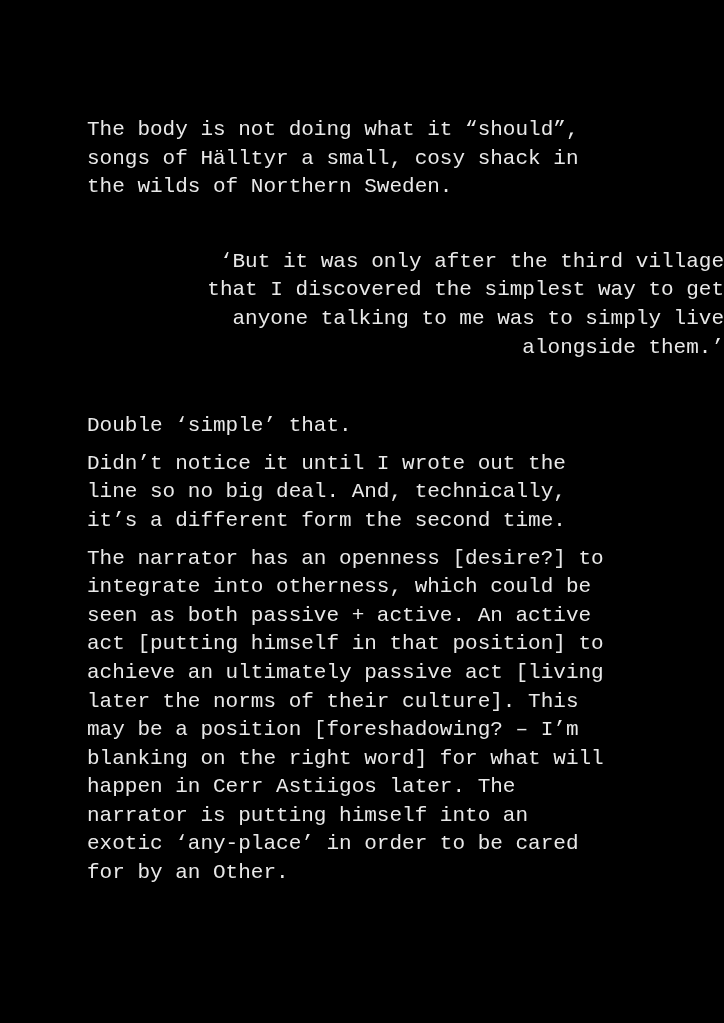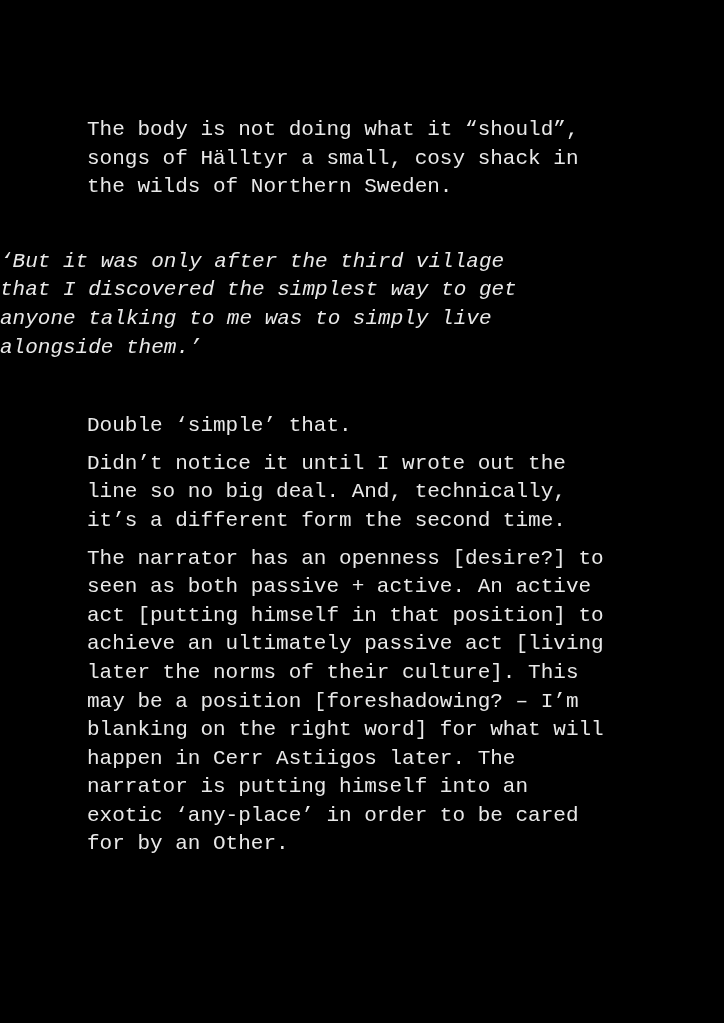--- a/index.html
+++ b/index.html
@@ -25,22 +25,21 @@
   .para {
     margin: 0 0 9px 87px;
     width: 570px;
   }
   .para .line {
     white-space: pre;
   }
   .quote {
     margin: 46px 0 50px 0;
     width: 724px;
-    text-align: left;
-    font-style: italic;
+    text-align: right;
   }
   .quote .line {
     white-space: pre;
   }
 </style>
 </head>
 <body>
 
 <div class="page">
   <div class="content">
@@ -64,20 +63,21 @@
 
     <div class="para">
       <div class="line">Didn’t notice it until I wrote out the</div>
       <div class="line">line so no big deal. And, technically,</div>
       <div class="line">it’s a different form the second time.</div>
     </div>
 
 
     <div class="para">
       <div class="line">The narrator has an openness [desire?] to</div>
+      <div class="line">integrate into otherness, which could be</div>
       <div class="line">seen as both passive + active. An active</div>
       <div class="line">act [putting himself in that position] to</div>
       <div class="line">achieve an ultimately passive act [living</div>
       <div class="line">later the norms of their culture]. This</div>
       <div class="line">may be a position [foreshadowing? – I’m</div>
       <div class="line">blanking on the right word] for what will</div>
       <div class="line">happen in Cerr Astiigos later. The</div>
       <div class="line">narrator is putting himself into an</div>
       <div class="line">exotic ‘any-place’ in order to be cared</div>
       <div class="line">for by an Other.</div>

